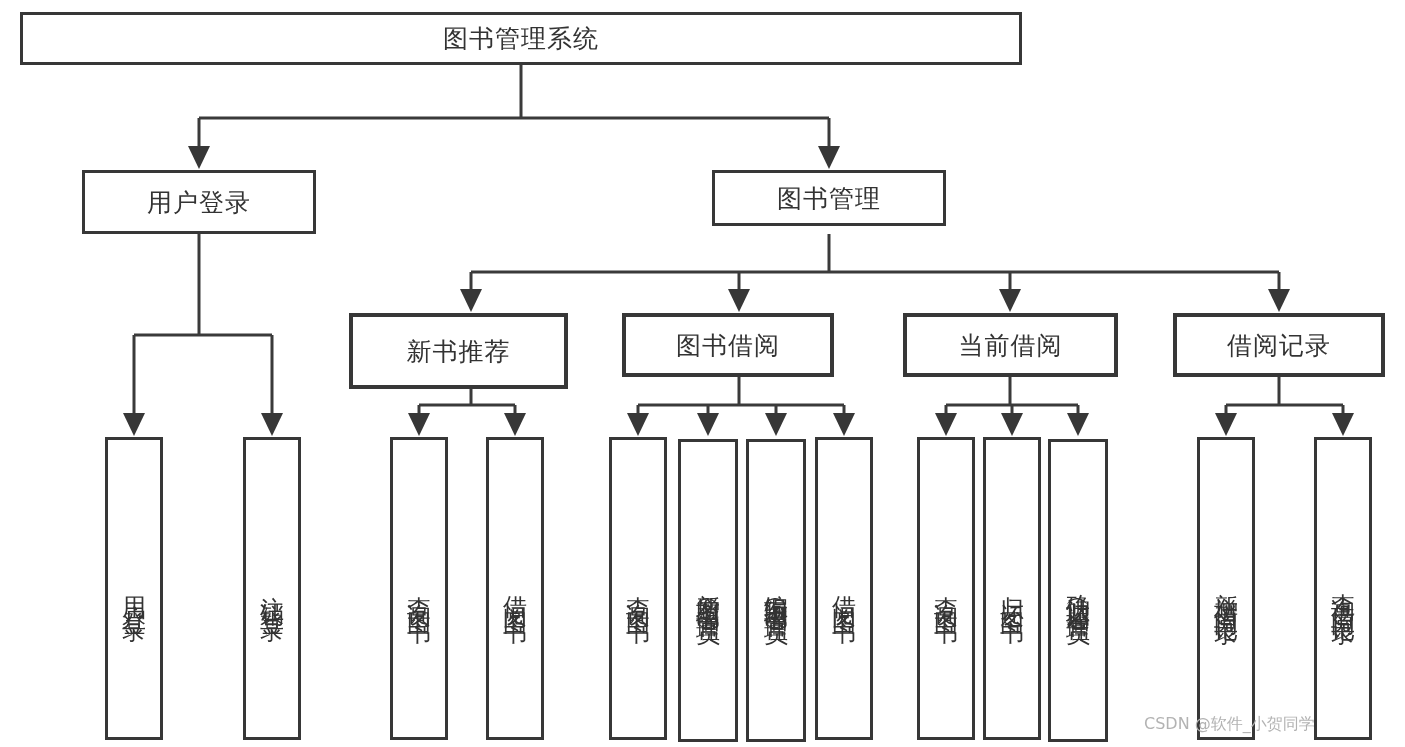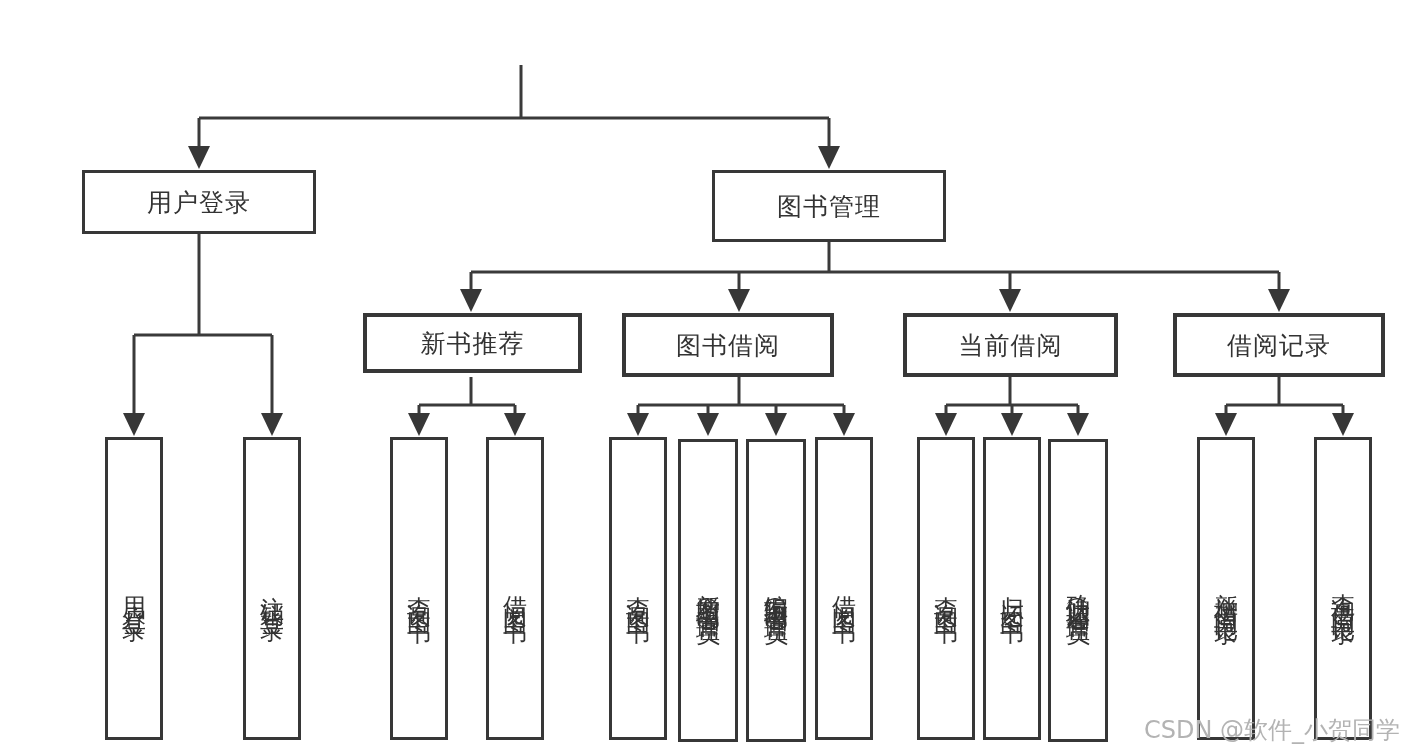--- a/index.html
+++ b/index.html
@@ -37,21 +37,21 @@
     line-height: 1;
     white-space: nowrap;
   }
   .v-node.c4 span { letter-spacing: 8px; text-indent: 8px; }
   .v-node.c6 span { letter-spacing: 6px; text-indent: 6px; }
   .v-node.c9 span { letter-spacing: 4px; text-indent: 4px; }
   #watermark {
     position: absolute;
     left: 1144px;
     top: 714px;
-    font-size: 24px;
+    font-size: 16px;
     color: #b3b3b3;
     white-space: nowrap;
     z-index: 3;
   }
   .wire { stroke: #3a3a3a; stroke-width: 3; fill: none; }
   .arrow { fill: #373737; stroke: none; }
 </style>
 </head>
 <body>
 
@@ -93,29 +93,32 @@
       <polygon class="arrow" points="1001,413 1023,413 1012,436"></polygon>
       <polygon class="arrow" points="1067,413 1089,413 1078,436"></polygon>
     </g>
     <g>
       <path class="wire" d="M1279,377 V405 M1226,405 H1343 M1226,405 V417 M1343,405 V417"></path>
       <polygon class="arrow" points="1215,413 1237,413 1226,436"></polygon>
       <polygon class="arrow" points="1332,413 1354,413 1343,436"></polygon>
     </g>
   </svg>
 
+  <div class="node h-node" style="left:20px; top:12px; width:1002px; height:53px;">
+    <span>图书管理系统</span>
+  </div>
 
   <div class="node h-node" style="left:82px; top:170px; width:234px; height:64px;">
     <span>用户登录</span>
   </div>
-  <div class="node h-node" style="left:712px; top:170px; width:234px; height:72px;">
+  <div class="node h-node" style="left:712px; top:170px; width:234px; height:56px;">
     <span>图书管理</span>
   </div>
 
-  <div class="node h-node l3" style="left:363px; top:313px; width:219px; height:60px;">
+  <div class="node h-node l3" style="left:349px; top:313px; width:219px; height:76px;">
     <span>新书推荐</span>
   </div>
   <div class="node h-node l3" style="left:622px; top:313px; width:212px; height:64px;">
     <span>图书借阅</span>
   </div>
   <div class="node h-node l3" style="left:903px; top:313px; width:215px; height:64px;text-align:center;">
     <span>当前借阅</span>
   </div>
   <div class="node h-node l3" style="left:1173px; top:313px; width:212px; height:64px;">
     <span>借阅记录</span>

